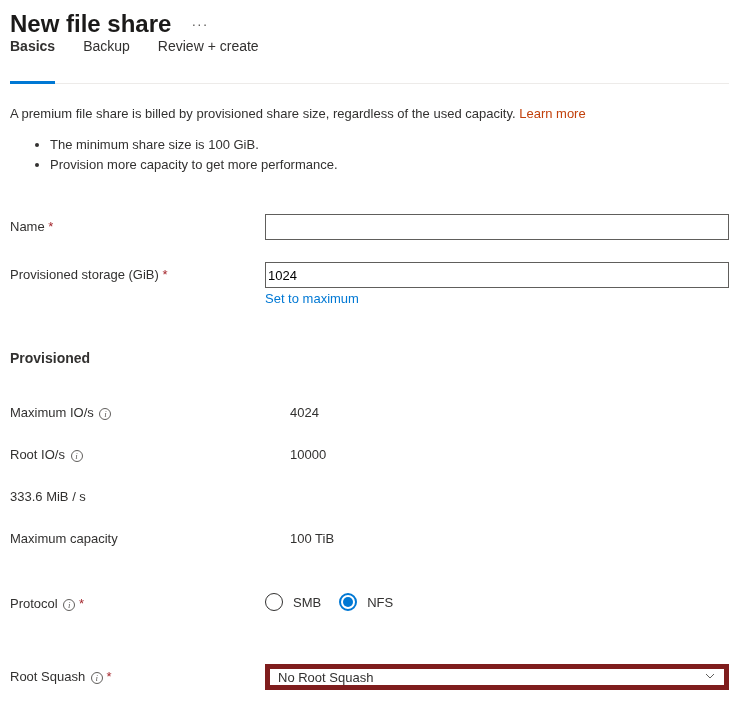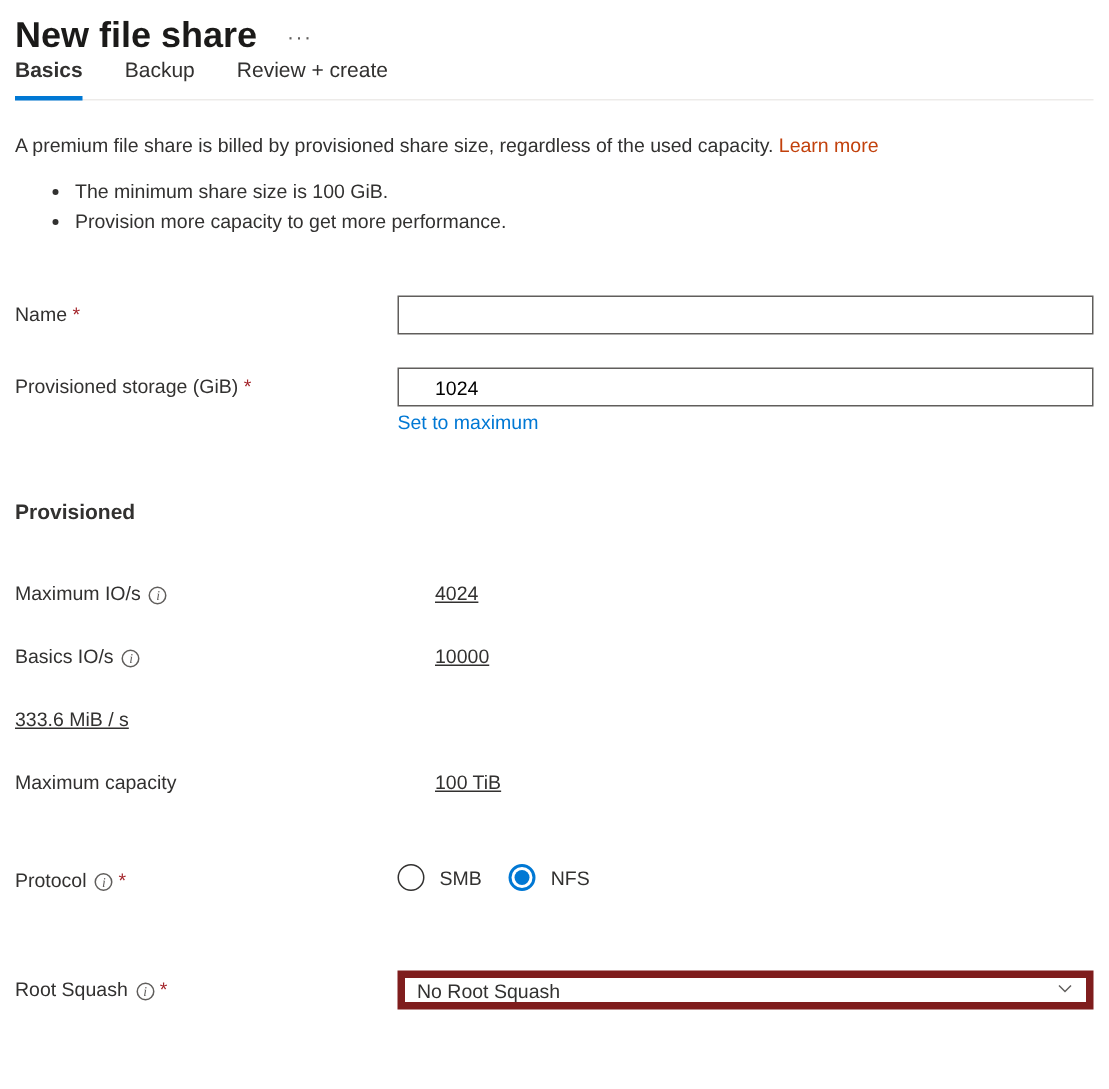--- a/index.html
+++ b/index.html
@@ -30,21 +30,21 @@
       font-size: 14px;
       letter-spacing: 1px;
     }
     .tabs {
       display: flex;
       gap: 28px;
       border-bottom: 1px solid #edebe9;
       margin-bottom: 22px;
     }
     .tab {
-      padding: 0 0 10px 0;
+      padding: 0 0 27px 0;
       font-size: 14px;
       color: #323130;
       cursor: pointer;
       border-bottom: 3px solid transparent;
       margin-bottom: -1px;
     }
     .tab.active {
       font-weight: 600;
       border-bottom: 3px solid #0078d4;
     }
@@ -82,21 +82,21 @@
       flex: 1;
       max-width: 470px;
     }
     .req {
       color: #a4262c;
     }
     input.text-input {
       width: 100%;
       height: 26px;
       border: 1px solid #605e5c;
-      padding: 0 24px;
+      padding: 0 2px;
       font-size: 13px;
       font-family: inherit;
     }
     .helper-link {
       font-size: 13px;
       color: #0078d4;
       cursor: pointer;
       margin-top: 3px;
       display: inline-block;
     }
@@ -118,21 +118,20 @@
       color: #605e5c;
       margin-left: 2px;
       vertical-align: middle;
       cursor: pointer;
       font-style: italic;
       font-family: serif;
     }
     .static-value {
       font-size: 13px;
       padding-top: 5px;
-      text-decoration: underline;
     }
     .perf-row {
       display: flex;
       margin-bottom: 22px;
     }
     .perf-row .form-label {
       width: 280px;
     }
     .radio-group {
       display: flex;
@@ -234,21 +233,21 @@
 <div class="perf-row">
   <div class="form-label">
     <span>Maximum IO/s</span>
     <span class="info-icon">i</span>
   </div>
   <div class="static-value">4024</div>
 </div>
 
 <div class="perf-row">
   <div class="form-label">
-    <span>Basics IO/s</span>
+    <span>Root IO/s</span>
     <span class="info-icon">i</span>
   </div>
   <div class="static-value">10000</div>
 </div>
 
 <div class="perf-row">
   <div class="static-value">333.6 MiB / s</div>
 </div>
 
 <div class="perf-row gap-lg">

